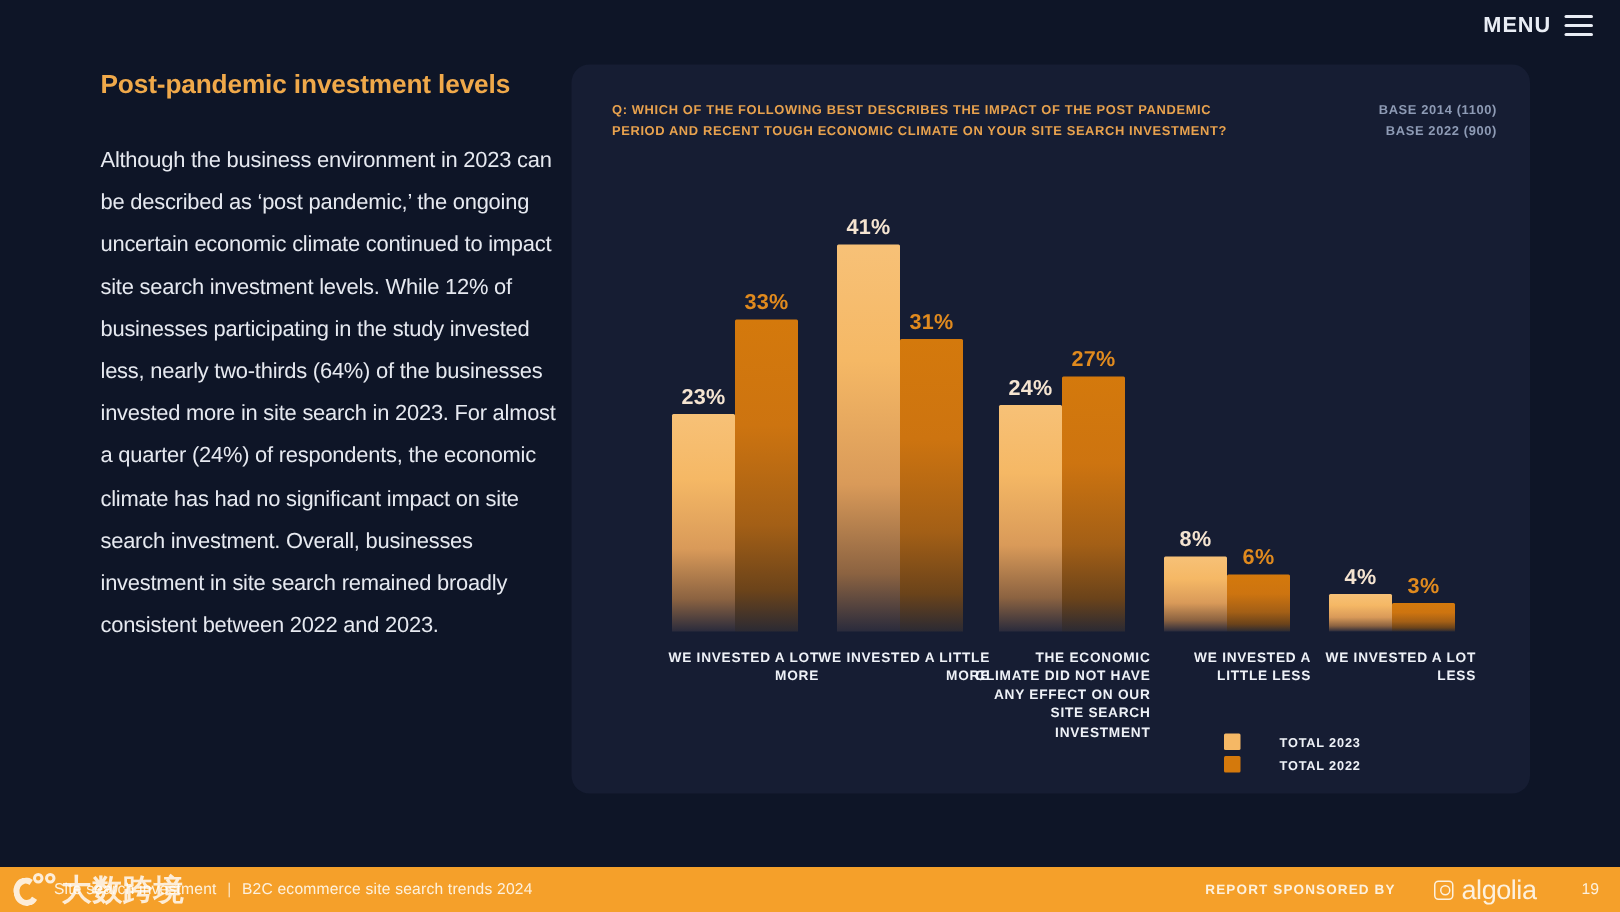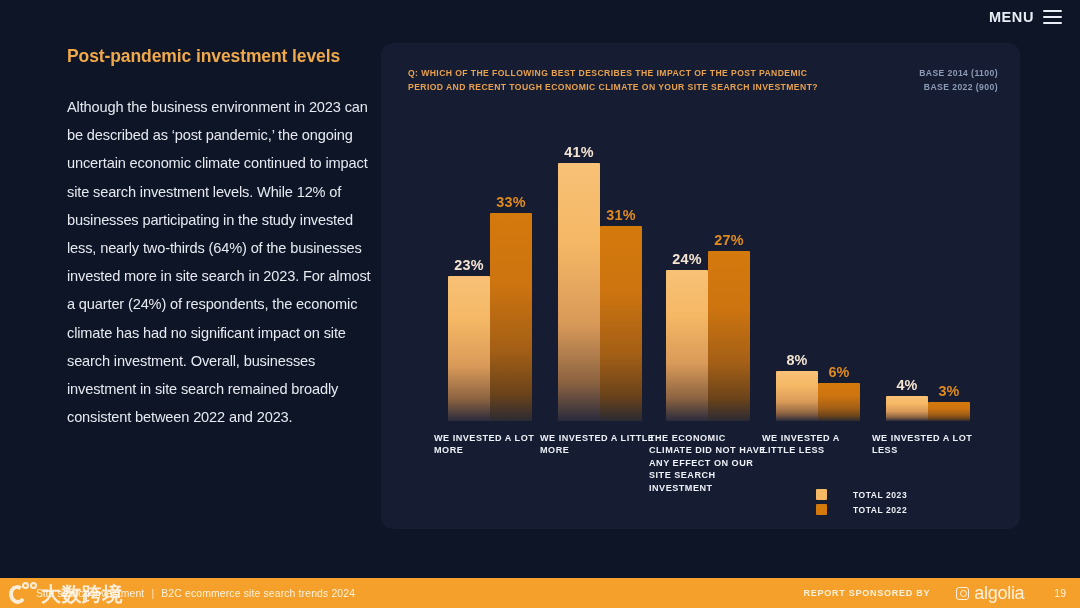--- a/index.html
+++ b/index.html
@@ -123,21 +123,21 @@
     letter-spacing: 0.2px;
   }
   .val.y2023 { color: #f5e4d1; }
   .val.y2022 { color: #e08a1e; }
 
   .cat-label {
     position: absolute;
     top: 100%;
     margin-top: 11px;
     width: 100%;
-    text-align: left;
+    text-align: right;
     color: #eef1f7;
     font-size: 9.1px;
     font-weight: 700;
     line-height: 12.4px;
     letter-spacing: 0.5px;
     text-transform: uppercase;
   }
 
   
   .legend {

